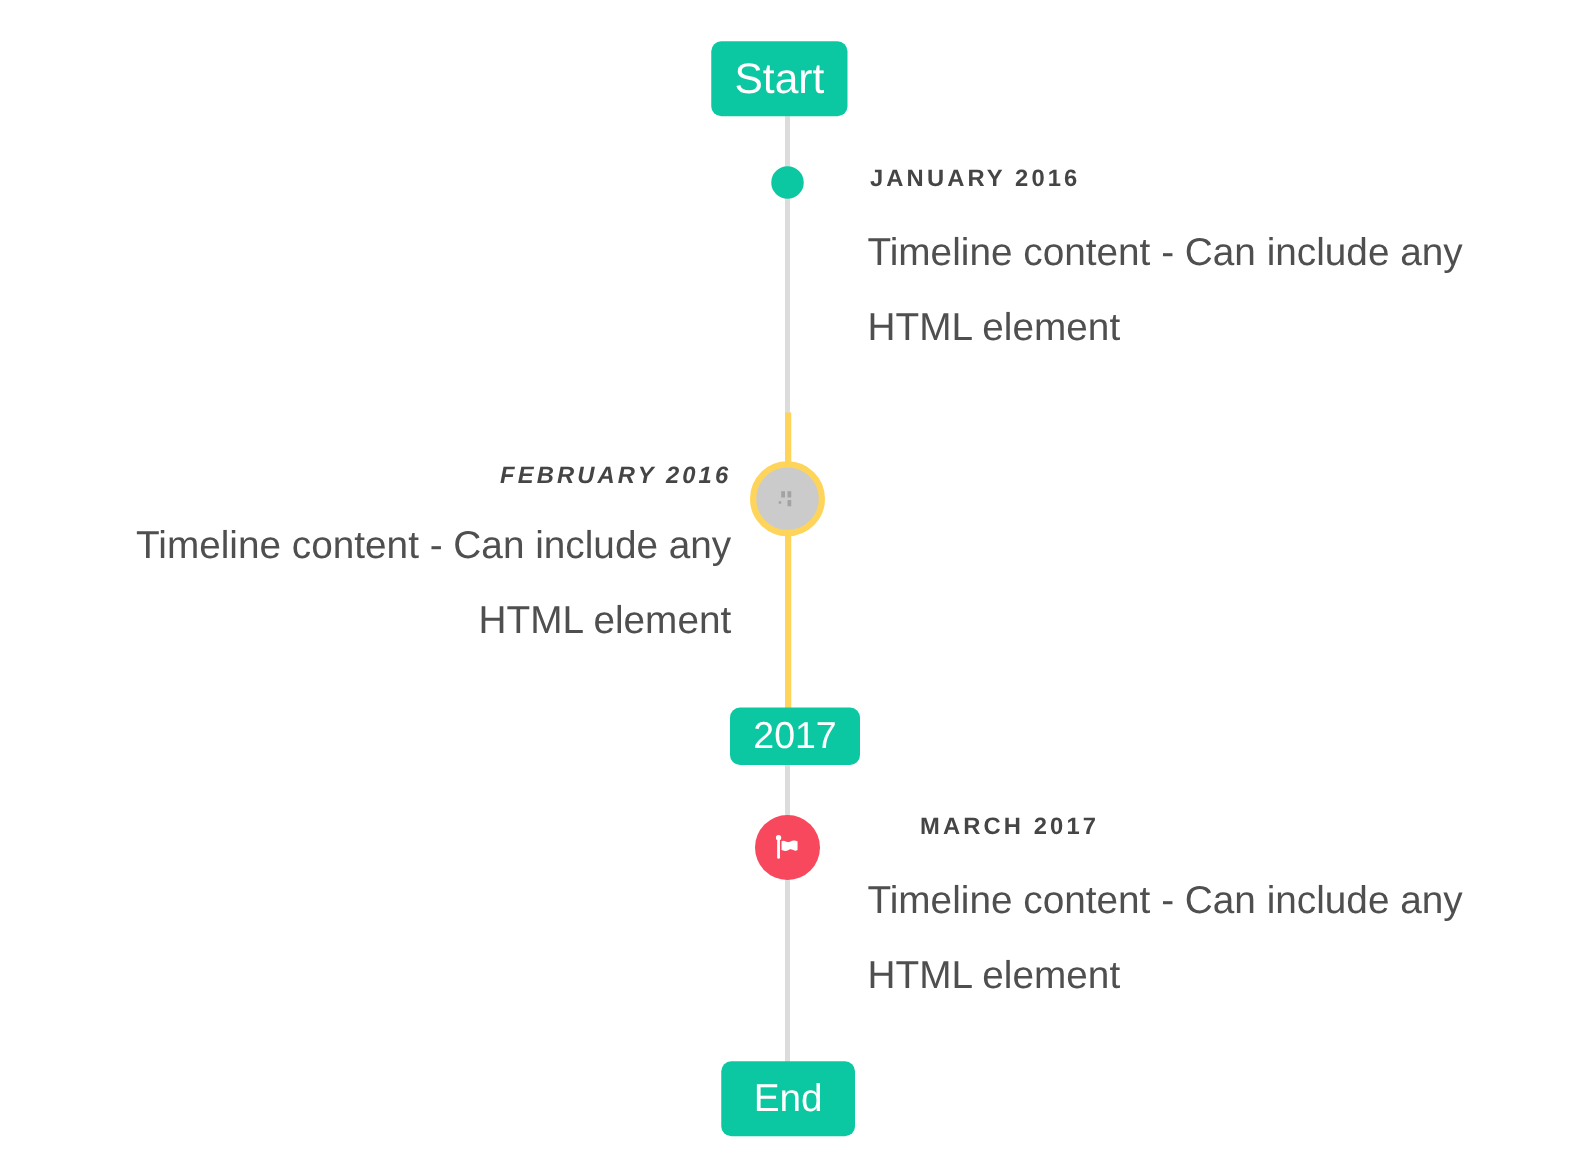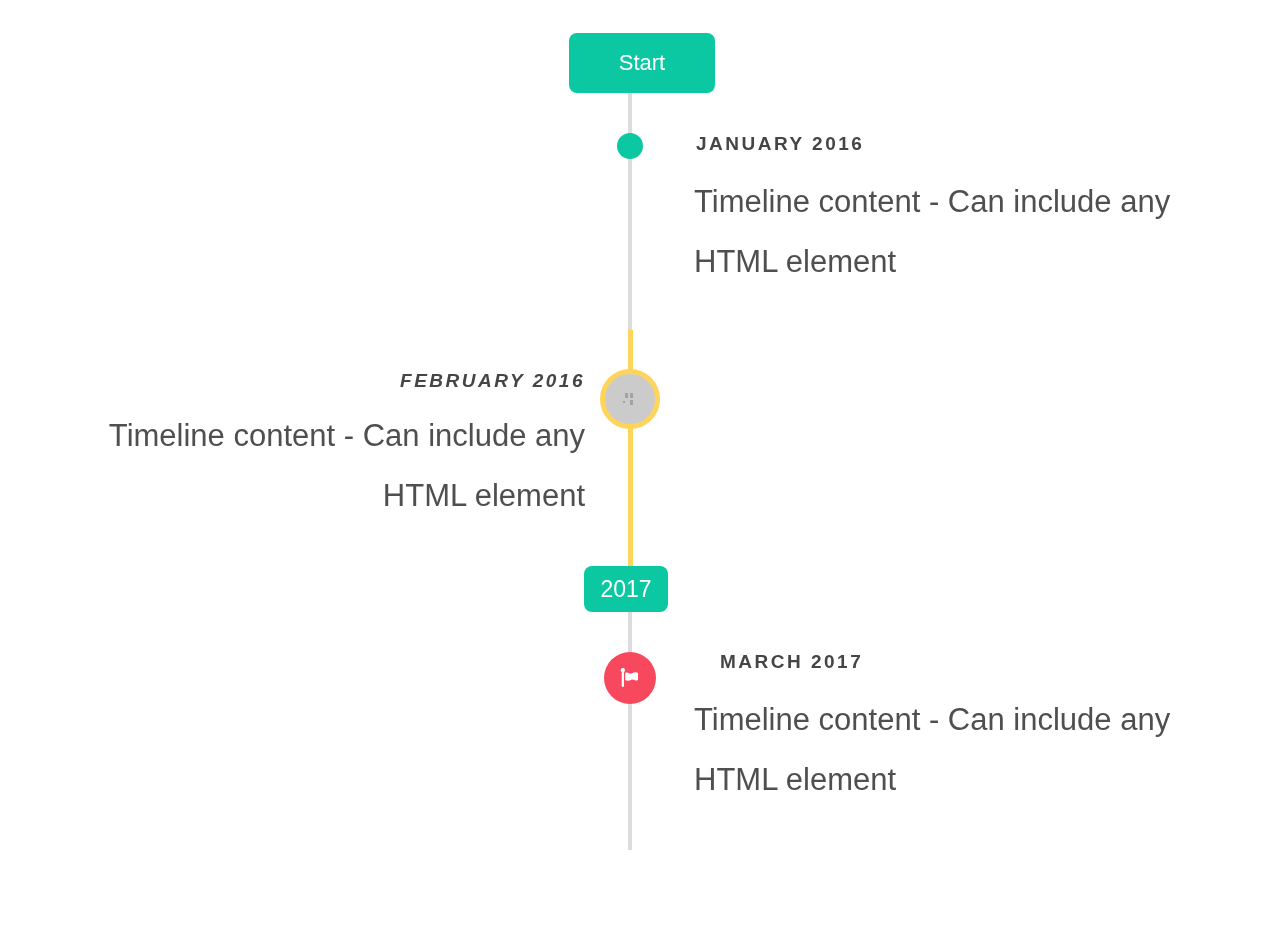--- a/index.html
+++ b/index.html
@@ -52,22 +52,22 @@
     display: flex;
     align-items: center;
     justify-content: center;
     background: var(--teal);
     color: var(--button-text);
     border-radius: 8px;
     z-index: 3;
     cursor: pointer;
     user-select: none;
   }
-  .btn-start { left: 569px; top: 33px;  width: 146px; height: 60px; font-size: 22px; }
-  .btn-year  { left: 584px; top: 566px; width: 84px;  height: 46px; font-size: 23px; }
+  .btn-start { left: 569px; top: 33px;  width: 109px; height: 60px; font-size: 34px; }
+  .btn-year  { left: 584px; top: 566px; width: 104px;  height: 46px; font-size: 30px; }
   .btn-end   { left: 577px; top: 849px; width: 107px; height: 60px; font-size: 31px; }
 
   
   .marker { position: absolute; border-radius: 50%; z-index: 3; display: flex; align-items: center; justify-content: center; }
   .marker-dot {
     left: 617px; top: 133px;
     width: 26px; height: 26px;
     background: var(--teal);
   }
   .marker-image {
@@ -87,21 +87,21 @@
     position: absolute;
     font-size: 19px;
     font-weight: 700;
     letter-spacing: 2.5px;
     color: var(--title-text);
     z-index: 3;
     white-space: nowrap;
   }
   .date-jan { left: 696px; top: 133px; text-align: center; }
   .date-feb { left: 0;     top: 370px; width: 585px; text-align: right; font-style: italic; }
-  .date-mar { left: 720px; top: 651px; }
+  .date-mar { left: 736px; top: 651px; }
 
   .item-content {
     position: absolute;
     font-size: 31px;
     line-height: 60px;
     color: var(--content-text);
     width: 540px;
     z-index: 3;
   }
   .content-jan { left: 694px; top: 172px; }
@@ -160,14 +160,15 @@
                      C 10.9 14.1, 9.2 14.3, 7.3 13.4
                      Z"></path>
           </g>
         </svg>
       </span>
     </div>
     <div class="item-date date-mar">MARCH 2017</div>
     <div class="item-content content-mar">Timeline content - Can include any HTML element</div>
   </div>
 
+  <div class="btn btn-end">End</div>
 
 </div>
 
 </body></html>

